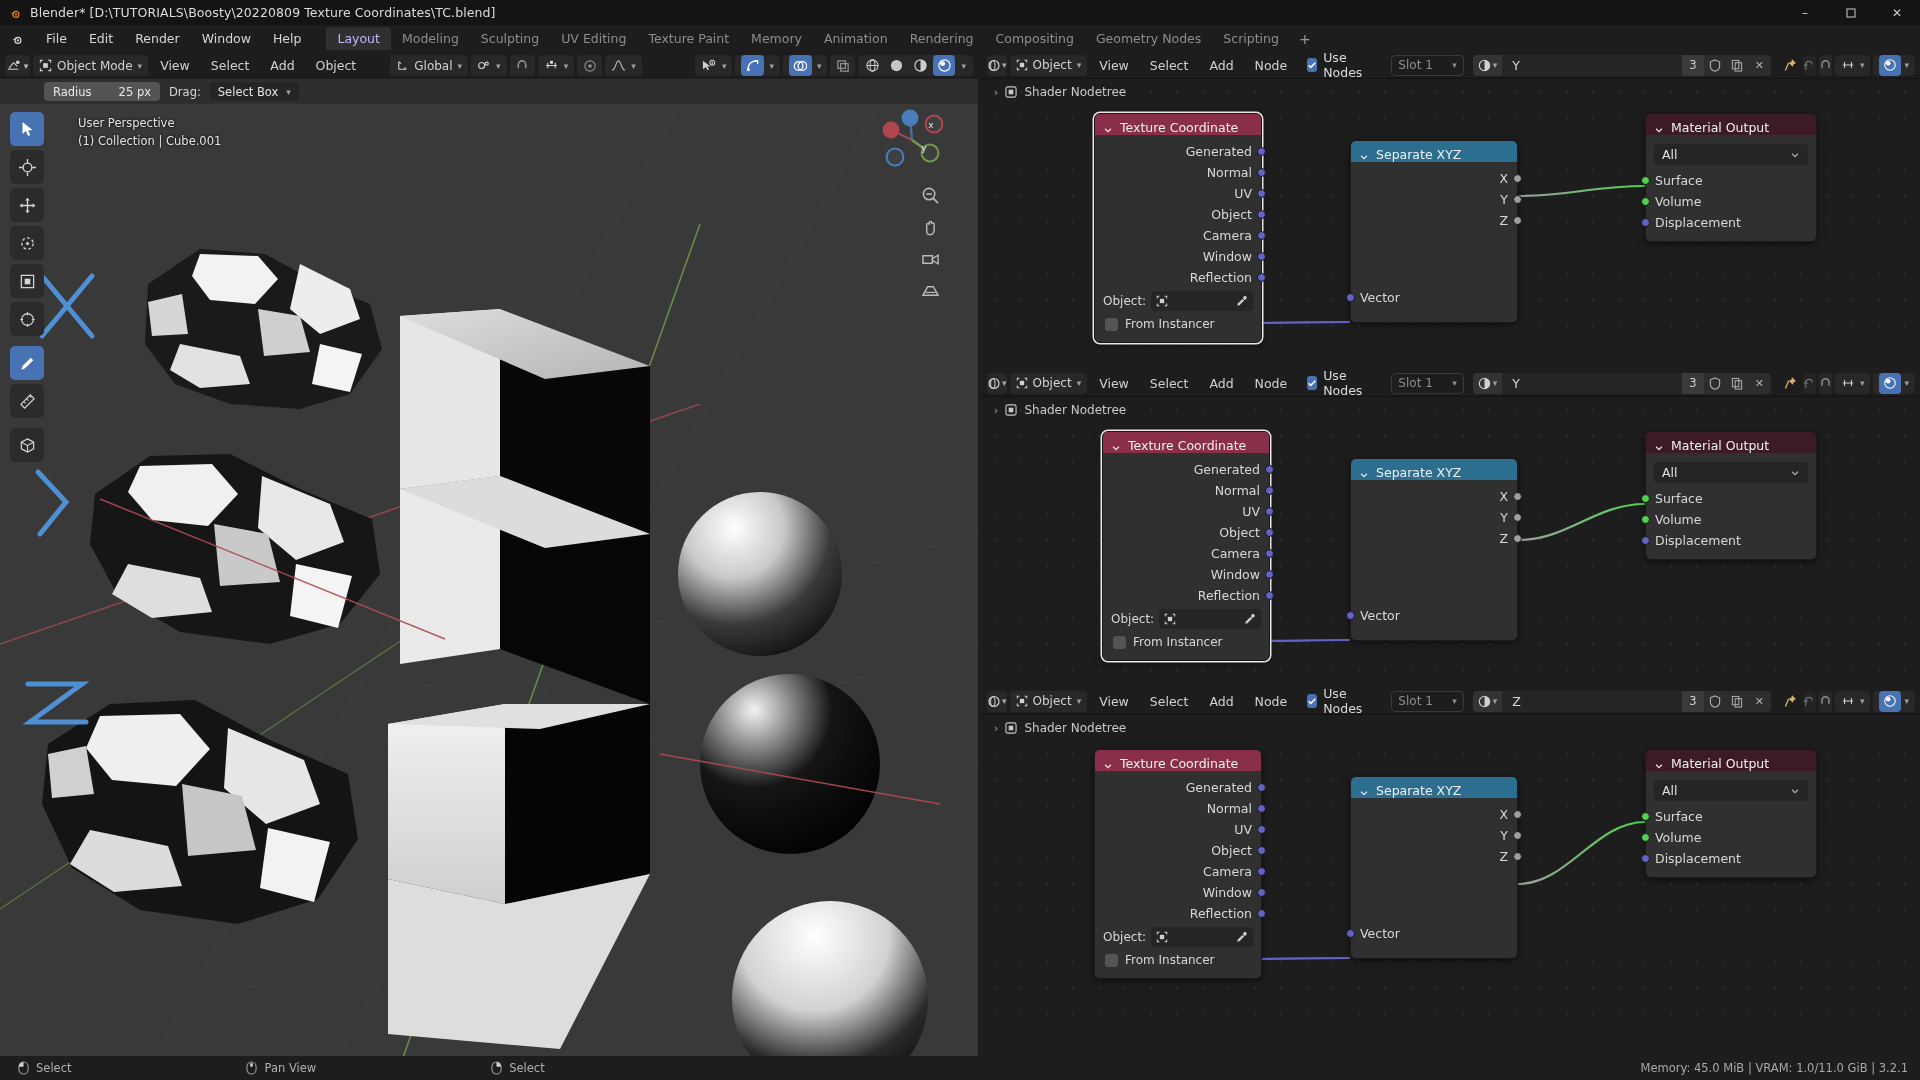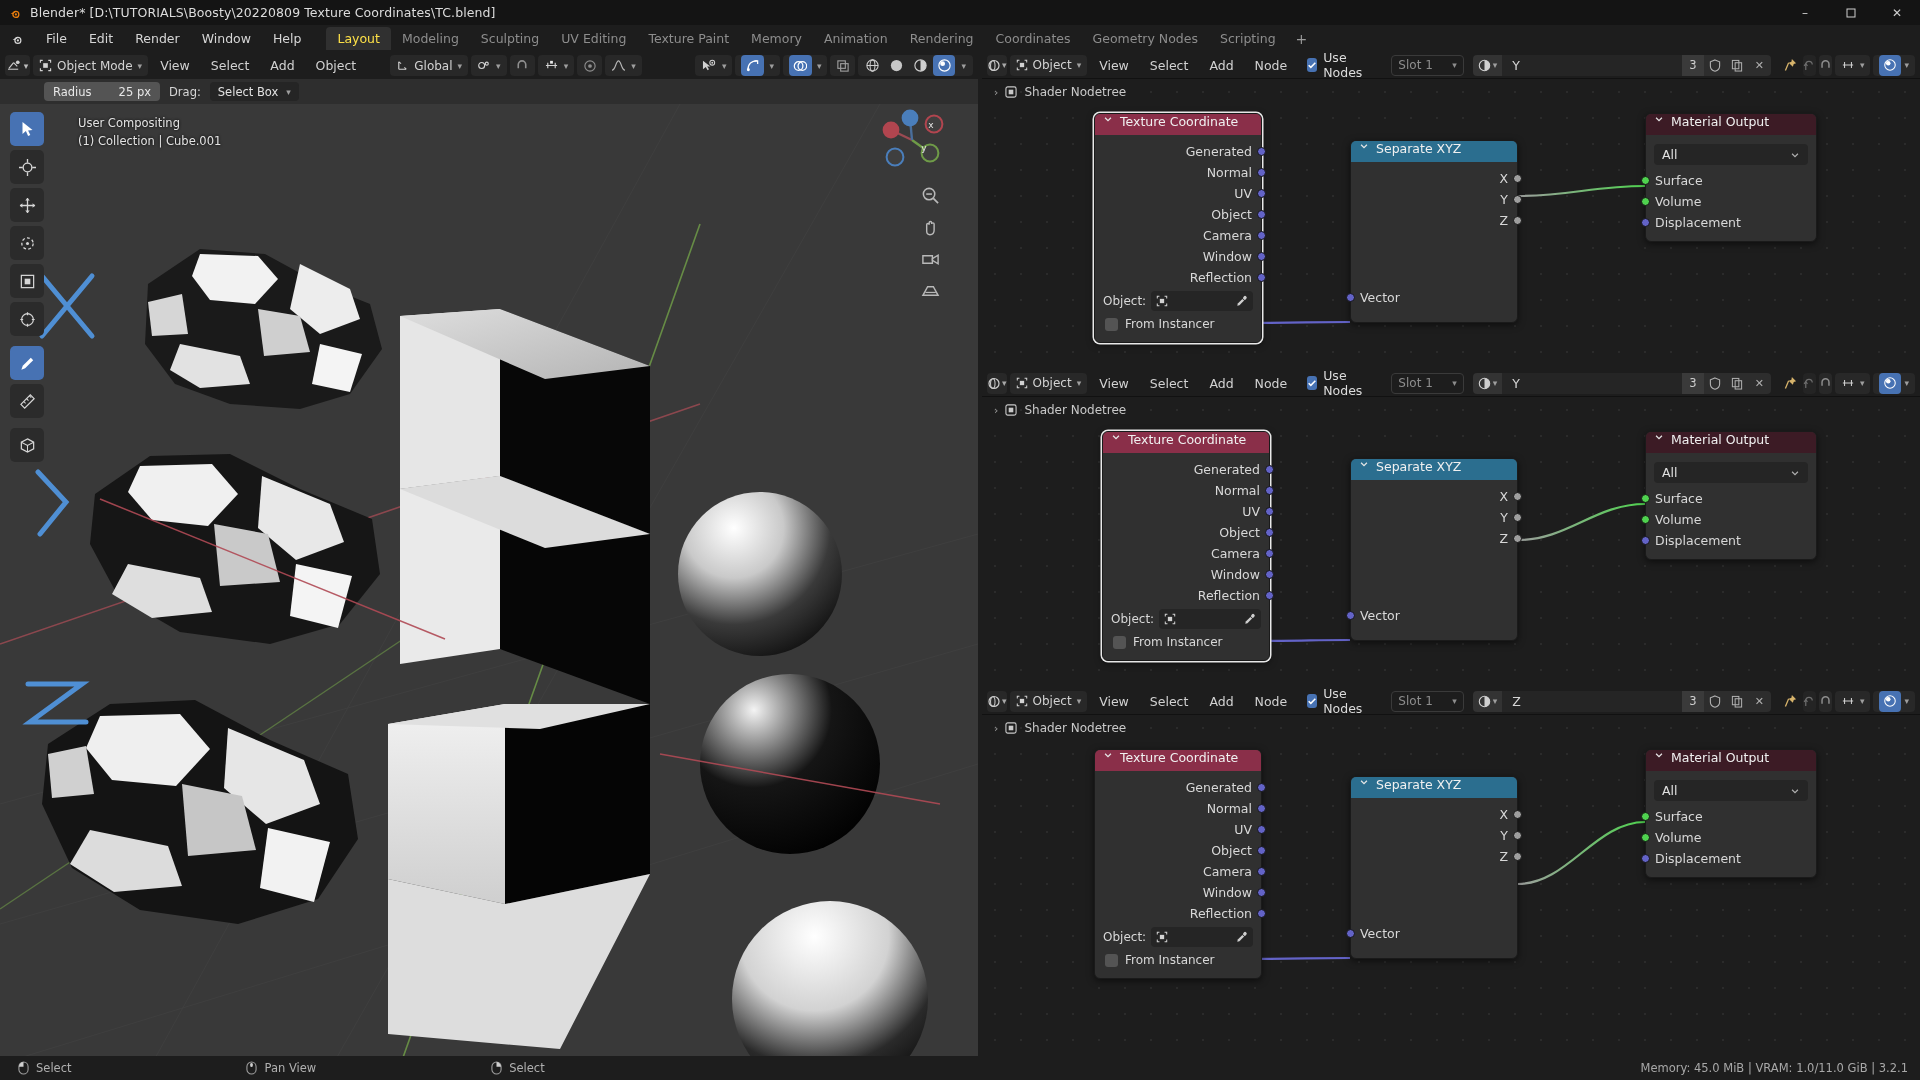--- a/index.html
+++ b/index.html
@@ -16,21 +16,21 @@
   .winbtn{ width:46px; height:25px; display:flex; align-items:center; justify-content:center;
     font-size:12px; color:#cfcfcf; }
 
   
   .topbar{ position:absolute; left:0; top:25px; width:1812px; height:27px;
     background:#1d1d1d; display:flex; align-items:center; }
   .topbar .mlogo{ margin:0 10px 0 9px; }
   .mitem{ font-size:12.5px; color:#d6d6d6; padding:3px 11px; border-radius:3px; }
   .wstabs{ display:flex; align-items:center; margin-left:14px; }
   .wstab{ font-size:12.5px; color:#8d8d8d; padding:4px 11px; border-radius:4px 4px 0 0;}
-  .wstab.active{ color:#fde047; background:#303030; }
+  .wstab.active{ color:#c4b5fd; background:#303030; }
   .wsplus{ color:#9a9a9a; font-size:14px; padding:2px 9px; }
   .topright{ position:absolute; right:6px; top:28px; display:flex; align-items:center; gap:2px; }
   .field{ background:#282828; border:1px solid #3b3b3b; border-radius:4px; height:21px;
     display:flex; align-items:center; padding:0 6px; font-size:12px; color:#d6d6d6; }
   .ficon{ background:#454545; border-radius:4px 0 0 4px; height:21px; display:flex;
     align-items:center; padding:0 5px; }
   .grp{ display:flex; align-items:center; }
   .sq{ width:19px; height:21px; background:#303030; display:flex; align-items:center;
     justify-content:center; font-size:11px; color:#bdbdbd; }
 
@@ -73,21 +73,21 @@
     padding:0 5px; border-bottom:1px solid #111; }
   .segraph{ position:absolute; left:0; right:0; top:27px; bottom:0;
     background:#1d1d1d;
     background-image:radial-gradient(circle, #2b2b2b 1px, transparent 1.2px);
     background-size:26px 26px; overflow:hidden; }
   .breadcrumb{ position:absolute; left:12px; top:6px; font-size:12px; color:#c9c9c9;
     display:flex; align-items:center; gap:7px; z-index:3;}
 
   .node{ position:absolute; border-radius:6px; background:#303030;
     box-shadow:0 2px 7px rgba(0,0,0,.55); border:1px solid #1a1a1a; }
-  .nhdr{ height:21px; border-radius:5px 5px 0 0; display:flex; align-items:flex-start;
+  .nhdr{ height:21px; border-radius:5px 5px 0 0; display:flex; align-items:flex-end;
     gap:7px; padding:0 8px; font-size:12.5px; color:#f0f0f0;}
   .nhdr.tex{ background:#8a2f49; }
   .nhdr.sep{ background:#2b6e8f; }
   .nhdr.out{ background:#3c1b25; }
   .nbody{ padding:6px 0 8px; }
   .srow{ height:21px; display:flex; align-items:center; justify-content:flex-end;
     padding-right:9px; font-size:12.5px; color:#d8d8d8; position:relative;}
   .irow{ height:21px; display:flex; align-items:center; padding-left:9px;
     font-size:12.5px; color:#d8d8d8; position:relative;}
   .sock{ position:absolute; width:9px; height:9px; border-radius:50%;
@@ -150,21 +150,21 @@
     <span class="mitem">Help</span>
     <div class="wstabs">
       <span class="wstab active">Layout</span>
       <span class="wstab">Modeling</span>
       <span class="wstab">Sculpting</span>
       <span class="wstab">UV Editing</span>
       <span class="wstab">Texture Paint</span>
       <span class="wstab">Memory</span>
       <span class="wstab">Animation</span>
       <span class="wstab">Rendering</span>
-      <span class="wstab">Coordinates</span>
+      <span class="wstab">Compositing</span>
       <span class="wstab">Geometry Nodes</span>
       <span class="wstab">Scripting</span>
       <span class="wsplus">+</span>
     </div>
 
     <div class="topright">
       <div class="grp">
         <span class="ficon">
           <svg width="13" height="13" viewBox="0 0 14 14">
             <path d="M3 10 L7 3 L9 7 Z" fill="#d0d0d0"></path>
@@ -443,21 +443,21 @@
             <path d="M92 172 L42 232"></path>
           <path d="M38 368 L66 398 L40 430"></path>
           <path d="M28 580 L82 580 L30 618 L86 618"></path>
         </g>
         <path d="M100 395 L445 535" stroke="#b04a55" stroke-width="1.5" opacity=".9"></path>
         <path d="M660 650 L940 700" stroke="#b04a55" stroke-width="1.5" opacity=".9"></path>
       </svg>
     </div>
 
     <div class="vpinfo">
-      <div>User Compositing</div>
+      <div>User Perspective</div>
       <div>(1) Collection | Cube.001</div>
     </div>
 
     <div class="ltools">
       <div class="ltool sel">
         <svg width="15" height="16" viewBox="0 0 14 16">
             <path d="M2 1 L2 13 L5.4 10 L7.6 15 L9.8 14 L7.6 9.4 L12 9 Z" fill="#fff"></path>
           </svg>
       </div>
       <div class="ltool">

